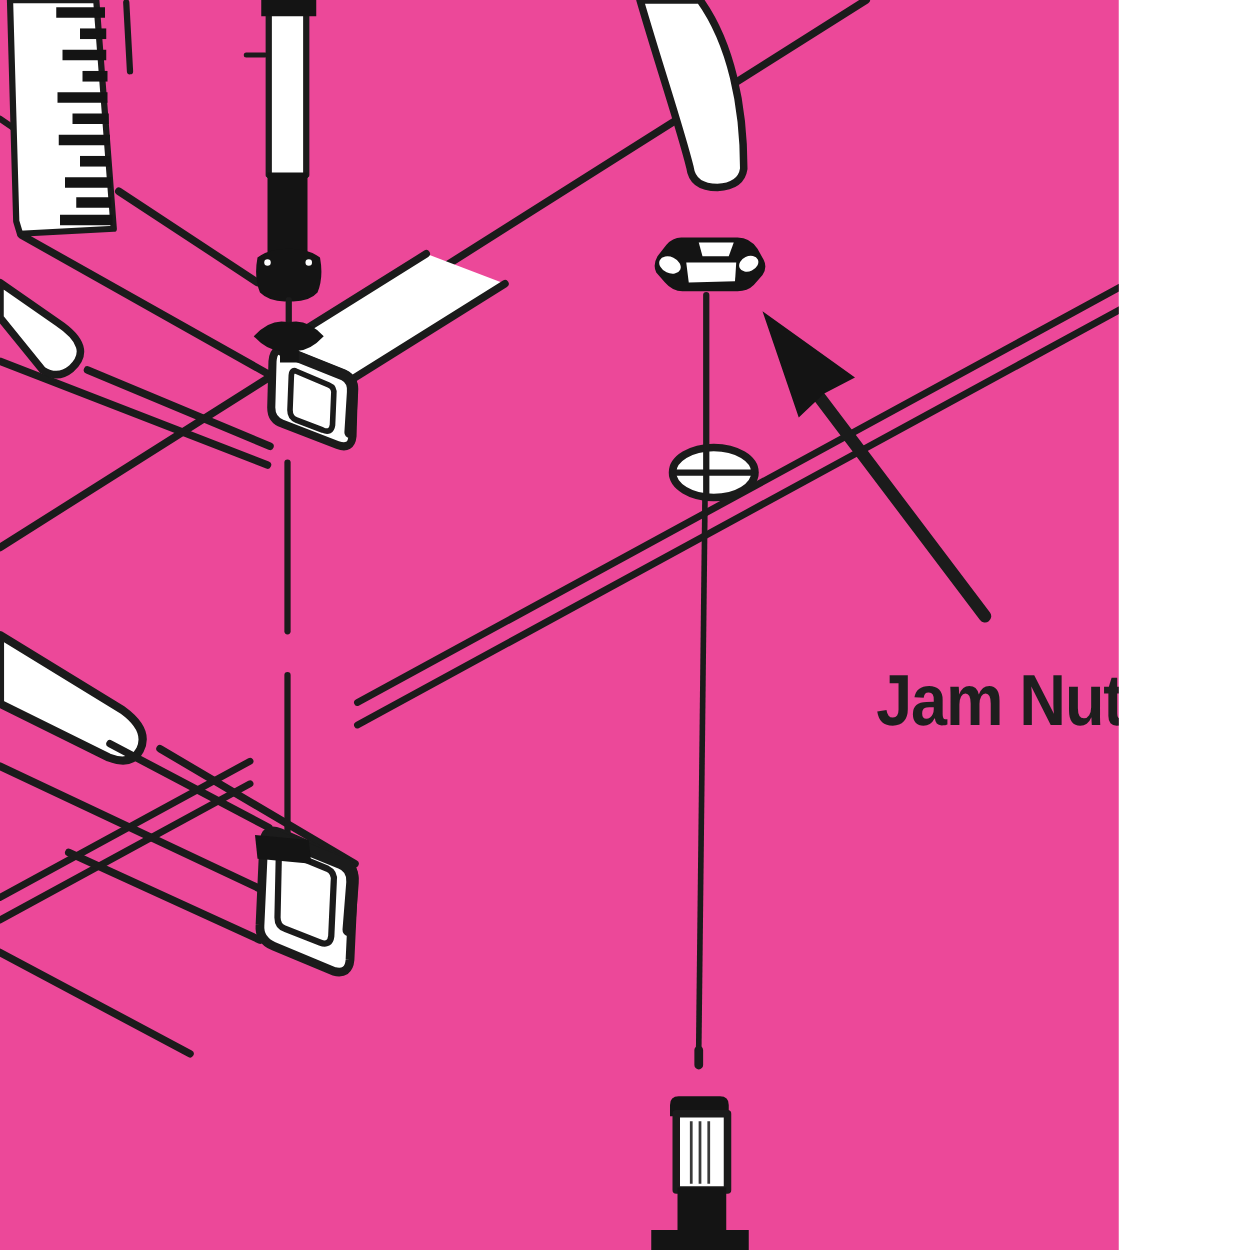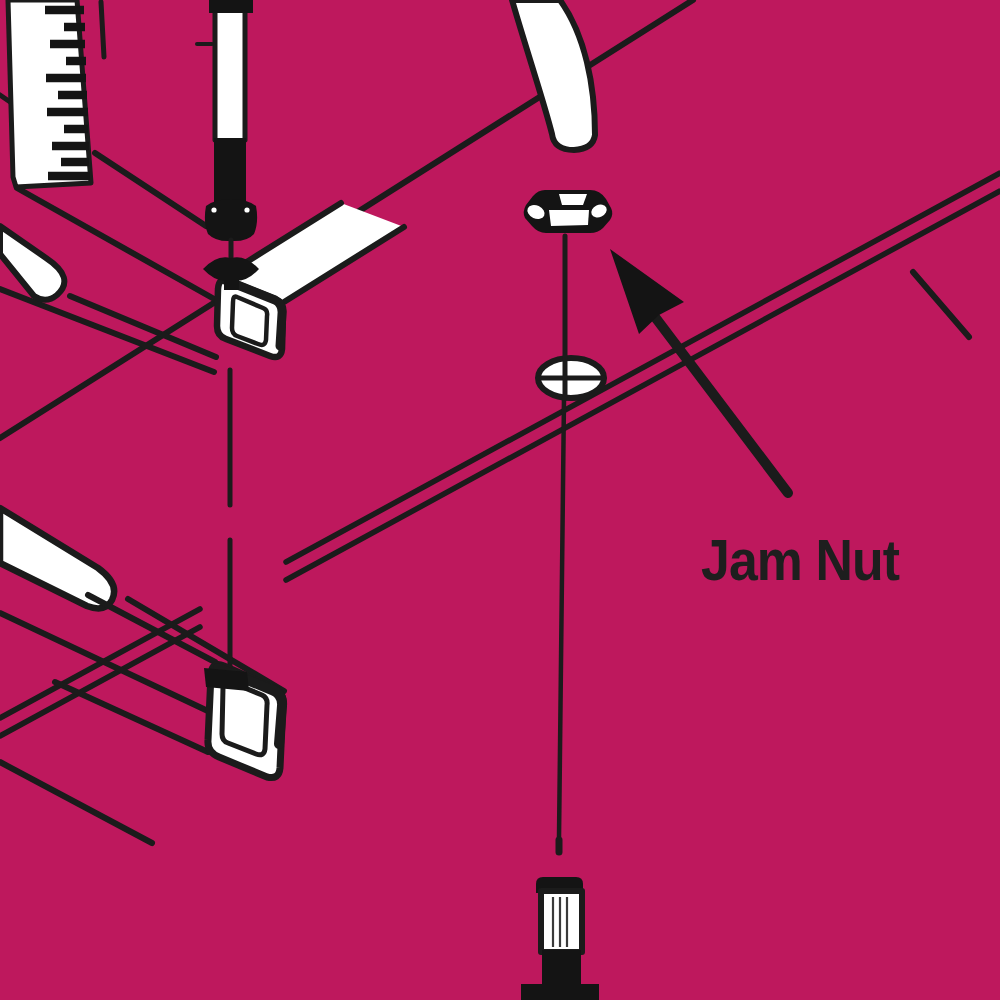--- a/index.html
+++ b/index.html
@@ -3,23 +3,23 @@
 <meta charset="utf-8">
 <style>
   html, body {
     margin: 0;
     padding: 0;
     background: #ffffff;
     font-family: "Liberation Sans", sans-serif;
   }
   .stage {
     position: relative;
-    width: 1000px;
+    width: 895px;
     height: 1000px;
-    background: #be185d;
+    background: #ec4899;
     overflow: hidden;
   }
   svg { display: block; }
   .ink  { stroke: #1b1b1b; fill: none; stroke-linecap: round; stroke-linejoin: round; }
   .fillw { fill: #ffffff; stroke: #1b1b1b; stroke-linejoin: round; }
   .solid { fill: #141414; stroke: none; }
   .callout-text {
     font-family: "Liberation Sans", sans-serif;
     font-weight: bold;
     letter-spacing: -1px;

